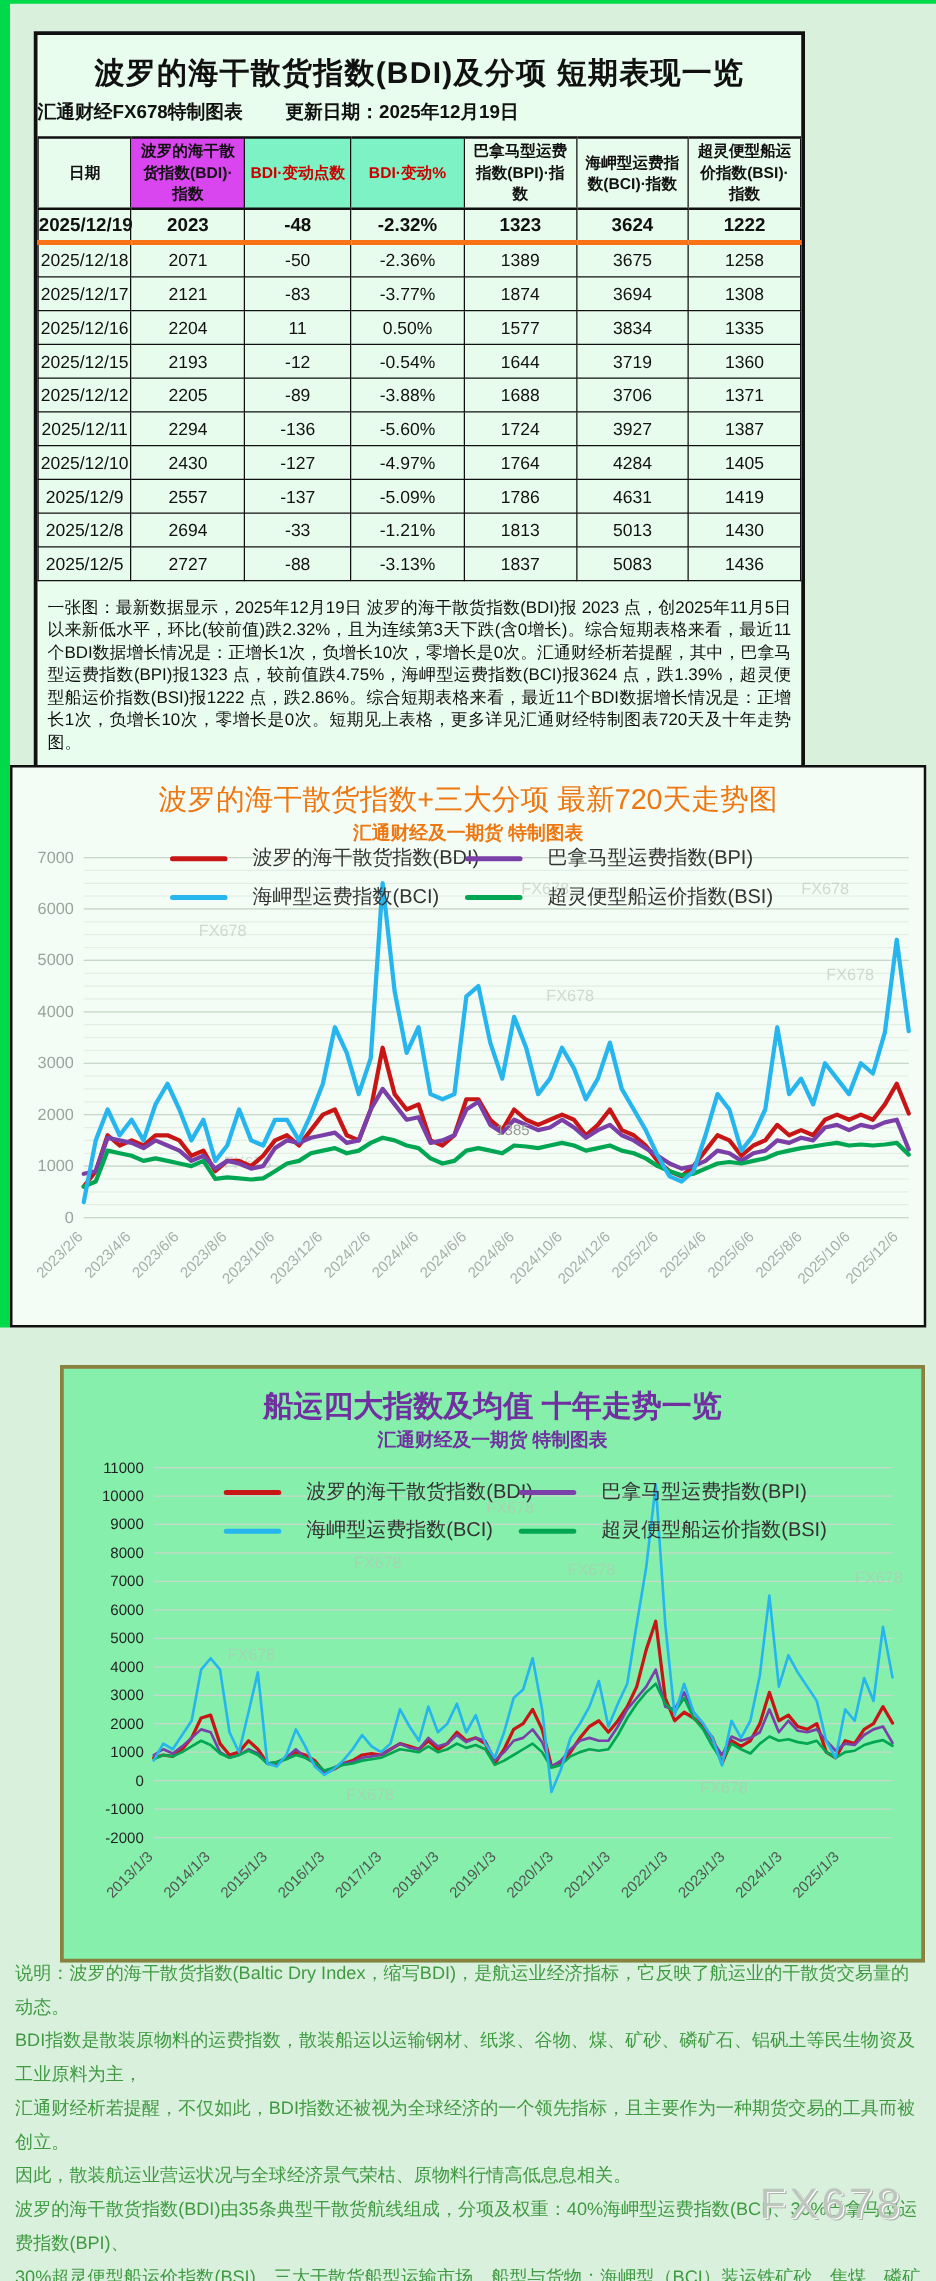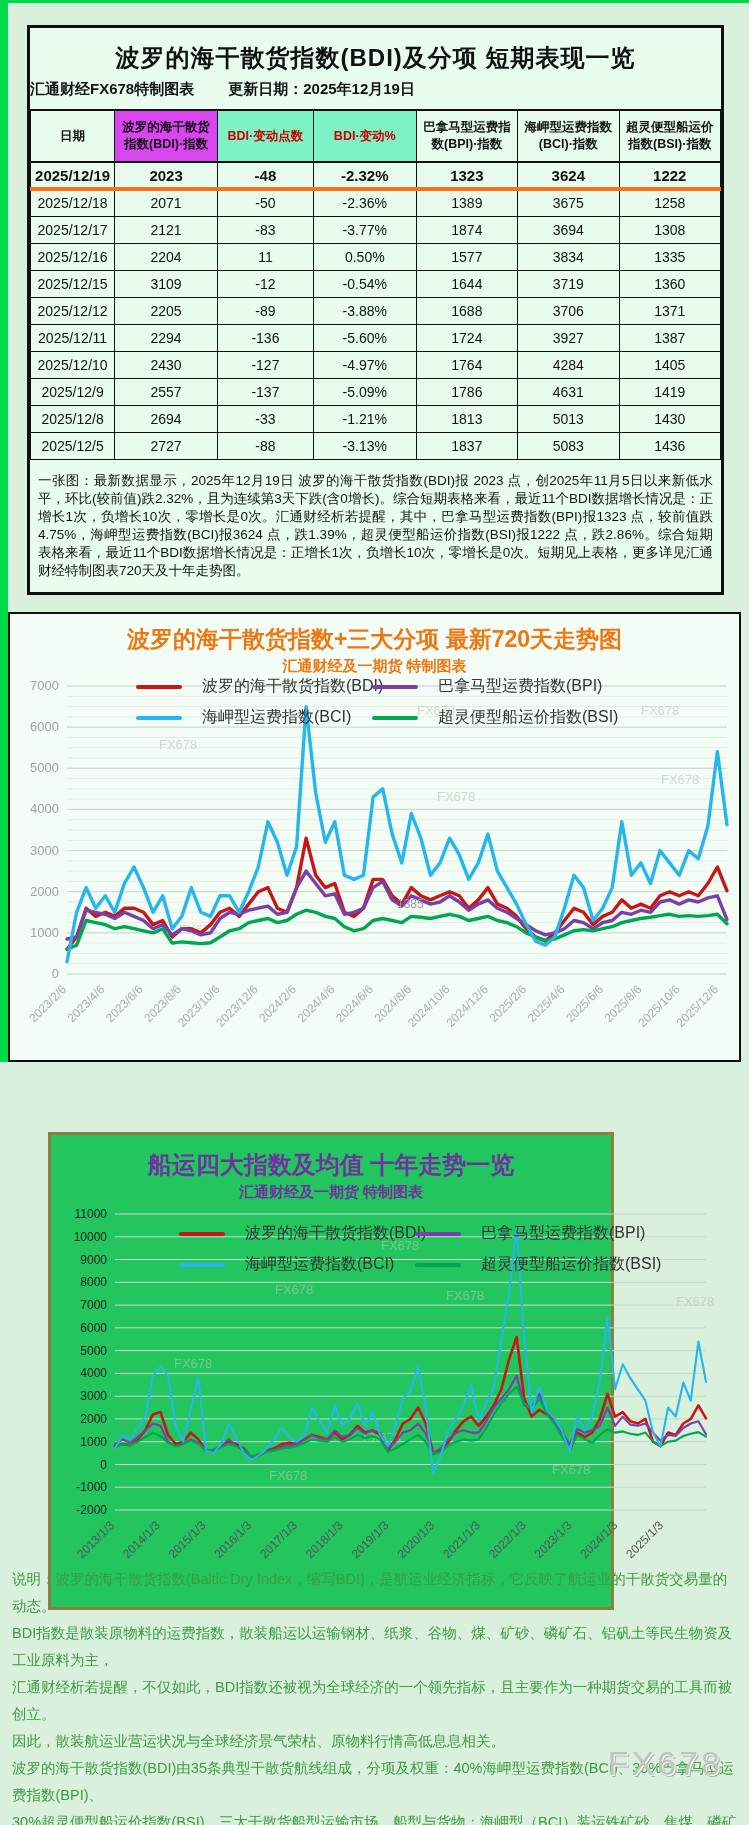--- a/index.html
+++ b/index.html
@@ -2,38 +2,38 @@
 <html><head>
 <meta charset="utf-8">
 <style>
   *{box-sizing:border-box;margin:0;padding:0}
   body{width:749px;height:1825px;position:relative;background:#d9f0dc;
        font-family:"Liberation Sans","DejaVu Sans",sans-serif;overflow:hidden;color:#111}
   .strip-left{position:absolute;left:0;top:0;width:8px;height:1062px;background:#00d94a}
   .strip-top{position:absolute;left:0;top:0;width:100%;height:3px;background:#00d94a}
   .card{position:absolute;background:#e9fdee}
   
-  .table-card{left:27px;top:25px;width:697px;border:3px solid #101010;padding-bottom:2px}
+  .table-card{left:27px;top:25px;width:617px;border:3px solid #101010;padding-bottom:2px}
   .t-title{text-align:center;font-size:24px;font-weight:bold;margin:14px 4px 6px;letter-spacing:1px}
   .t-sub{font-size:15px;font-weight:bold;margin-bottom:10px}
   .t-sub .gap{display:inline-block;width:34px}
   table{width:100%;border-collapse:collapse;table-layout:fixed}
   th,td{border:1px solid #101010;text-align:center;vertical-align:middle}
   thead th{height:52px;font-size:12.5px;font-weight:bold;padding:2px 3px;background:#e7fcec;border-bottom:2px solid #101010;border-top:2px solid #101010}
   thead th.h1{background:#d946ef}
   thead th.h2,thead th.h3{background:#7df2c4;color:#cc0000}
   tbody td{height:27px;font-size:14px;background:#e7fcec}
   tbody tr.latest td{font-weight:bold;font-size:15px;border-bottom:4px solid #f97316}
   .note{font-size:13.5px;line-height:1.34;padding:12px 8px 10px;text-align:justify}
   
   .chart-card{border:2px solid #101010}
   .mid-card{left:8px;top:612px;width:733px;height:450px;background:#f3fdf5}
-  .mid-card .c-title{color:#ee7711;text-align:center;font-size:23px;font-weight:bold;margin-top:10px}
+  .mid-card .c-title{color:#ee7711;text-align:center;font-size:23px;font-weight:normal;margin-top:10px}
   .mid-card .c-sub{color:#ee7711;text-align:center;font-size:15px;font-weight:bold;margin-top:2px}
-  .bot-card{left:48px;top:1132px;width:566px;height:478px;border:3px solid #8a8040;background:#22c55e}
+  .bot-card{left:48px;top:1092px;width:692px;height:478px;border:3px solid #8a8040;background:#86efac}
   .bot-card .c-title{color:#7030a0;text-align:center;font-size:24px;font-weight:bold;margin-top:14px}
   .bot-card .c-sub{color:#7030a0;text-align:center;font-size:15px;font-weight:bold;margin-top:2px}
   .legend{position:absolute;display:grid;grid-auto-flow:row;grid-template-columns:200px auto;gap:10px 36px;z-index:3}
   .mid-card .legend{top:62px;left:126px}
   .bot-card .legend{top:88px;left:128px}
   .legend .li{display:flex;align-items:center;gap:20px;font-size:16px;color:#333;white-space:nowrap}
   .legend .sw{display:inline-block;width:46px;height:4px;border-radius:2px;flex:0 0 auto}
   svg{display:block;margin:4px auto 0}
   
   .footnote{position:absolute;left:12px;top:1566px;width:727px;color:#3f9a42;font-size:14.5px;line-height:1.86}
@@ -104,21 +104,21 @@
           <td>2025/12/16</td>
           <td>2204</td>
           <td>11</td>
           <td>0.50%</td>
           <td>1577</td>
           <td>3834</td>
           <td>1335</td>
         </tr>
         <tr>
           <td>2025/12/15</td>
-          <td>3109</td>
+          <td>2193</td>
           <td>-12</td>
           <td>-0.54%</td>
           <td>1644</td>
           <td>3719</td>
           <td>1360</td>
         </tr>
         <tr>
           <td>2025/12/12</td>
           <td>2205</td>
           <td>-89</td>

